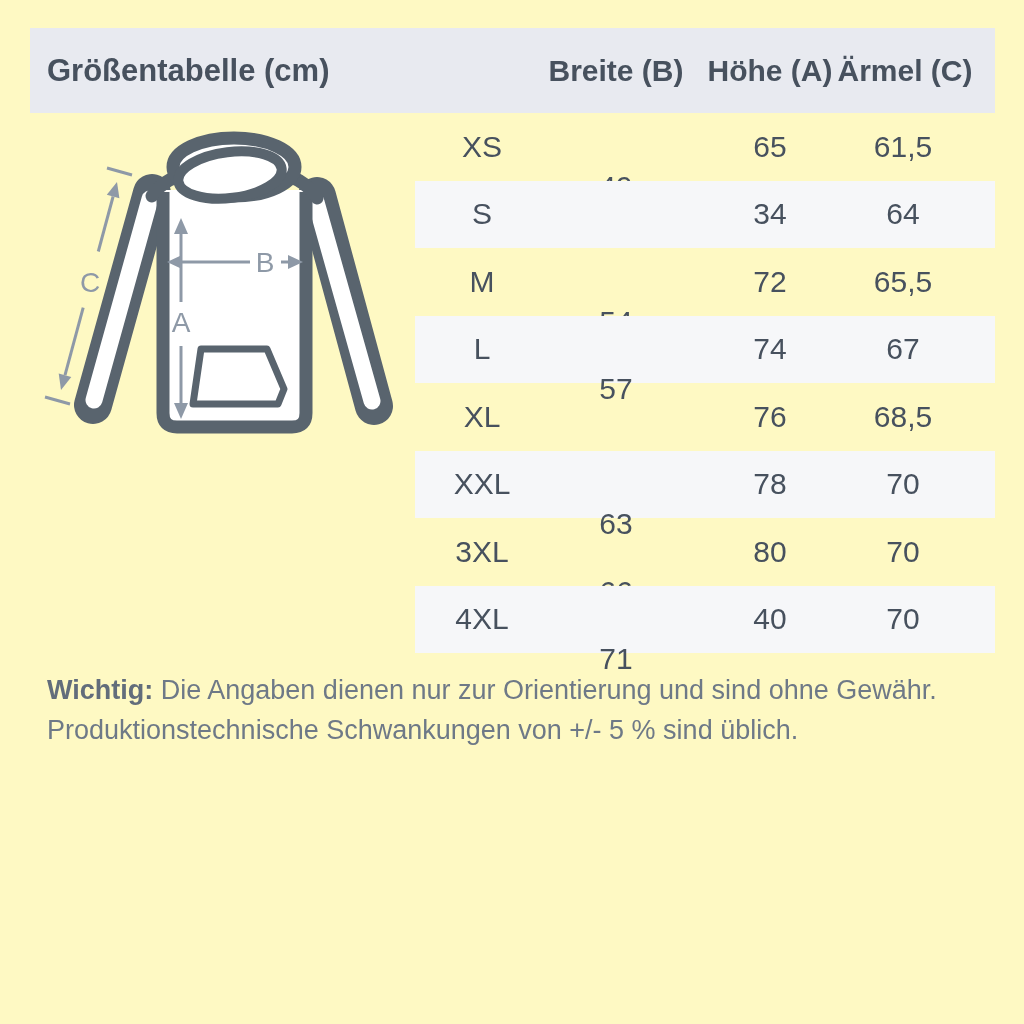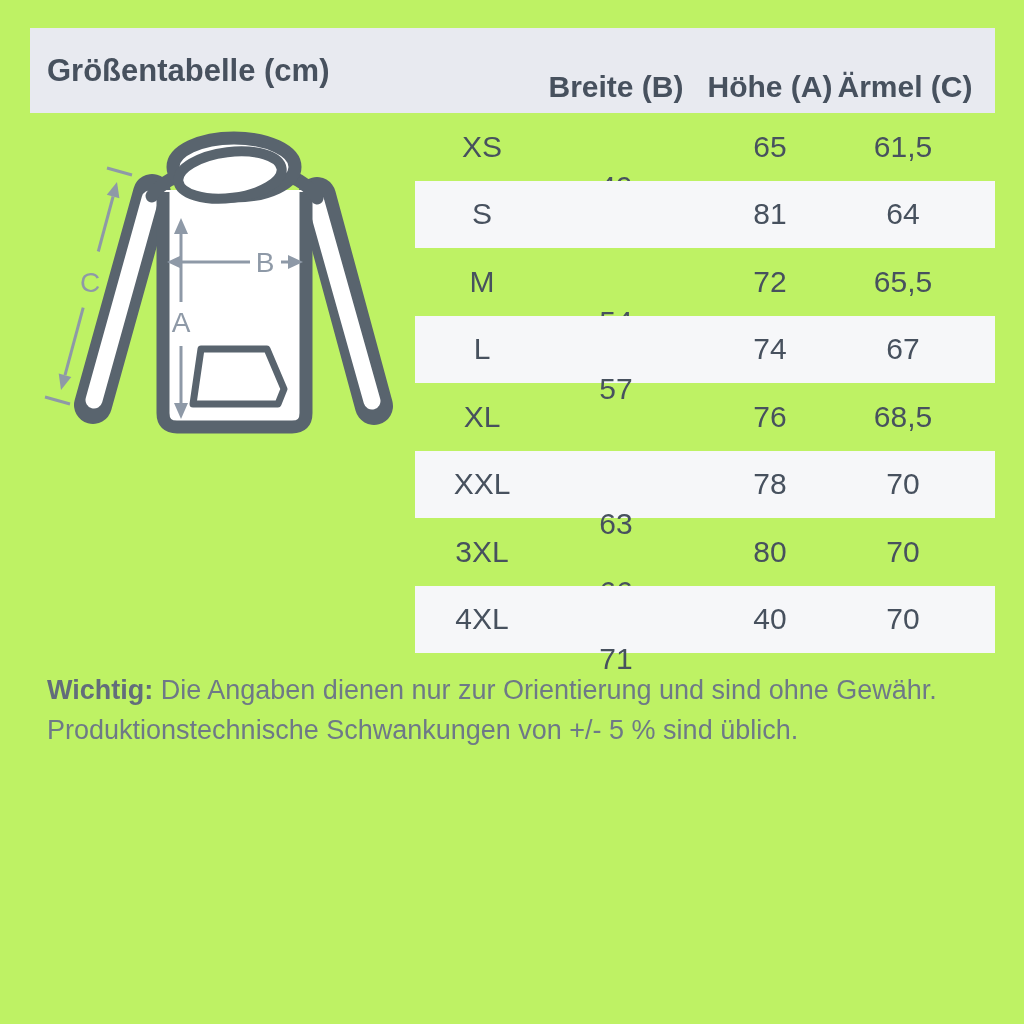--- a/index.html
+++ b/index.html
@@ -1,23 +1,23 @@
 <!DOCTYPE html>
 <html><head>
 <meta charset="utf-8">
 <style>
   html,body{margin:0;padding:0;background:#ffffff;}
-  .page{position:relative;width:1024px;height:1024px;background:#bef264;overflow:hidden;
+  .page{position:relative;width:1024px;height:1024px;background:#fef9c3;overflow:hidden;
         font-family:"Liberation Sans", sans-serif;color:#47515e;}
 
   
   .header{position:absolute;left:30px;top:28px;width:965px;height:85px;background:#e8eaf0;}
   .header .title{position:absolute;left:17px;top:0;height:85px;line-height:85px;
                  font-size:31px;font-weight:bold;color:#47515e;white-space:nowrap;}
-  .hcol{position:absolute;top:16px;height:85px;line-height:85px;width:160px;text-align:center;
+  .hcol{position:absolute;top:0;height:85px;line-height:85px;width:160px;text-align:center;
         font-size:30px;font-weight:bold;color:#47515e;white-space:nowrap;}
   .hcol.h1{left:506px;}
   .hcol.h2{left:660px;}
   .hcol.h3{left:795px;}
 
   
   .rows{position:absolute;left:415px;top:113px;width:580px;text-align:center;}
   .row{position:relative;height:67.5px;}
   .row.alt{background:#f6f7f9;}
   .cell{position:absolute;top:0;height:100%;width:134px;display:flex;align-items:center;
@@ -102,21 +102,21 @@
 
   <div class="rows">
     <div class="row">
       <div class="cell c0">XS</div>
       <div class="cell c1">49</div>
       <div class="cell c2">65</div>
       <div class="cell c3">61,5</div>
     </div>
     <div class="row alt">
       <div class="cell c0">S</div>
-      <div class="cell c2">81</div>
+      <div class="cell c2">34</div>
       <div class="cell c3">64</div>
     </div>
     <div class="row">
       <div class="cell c0">M</div>
       <div class="cell c1">54</div>
       <div class="cell c2">72</div>
       <div class="cell c3">65,5</div>
     </div>
     <div class="row alt">
       <div class="cell c0">L</div>

